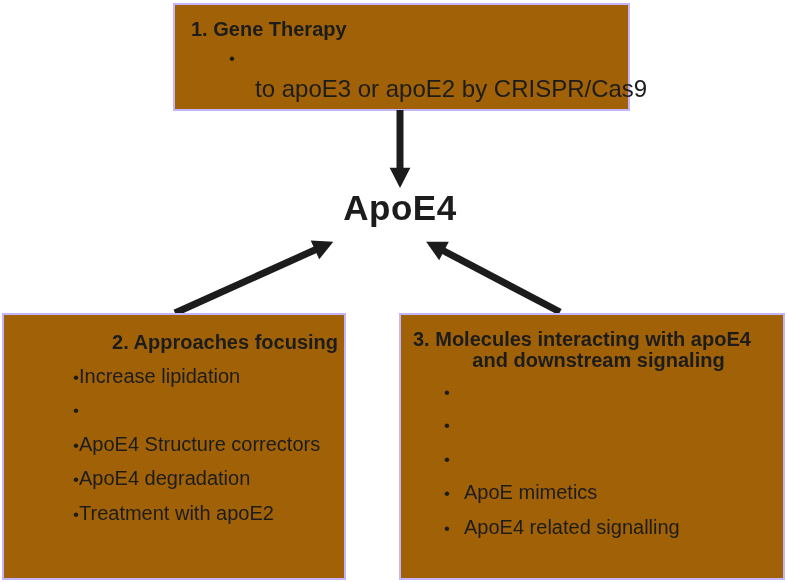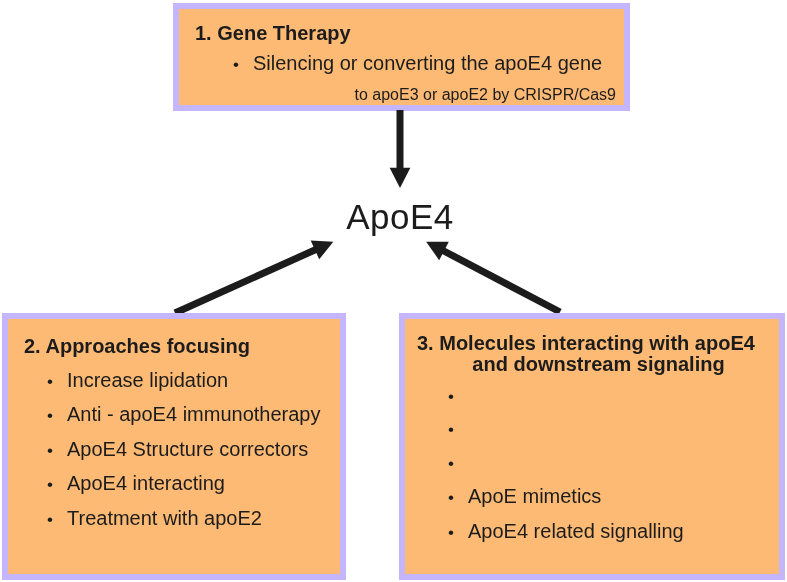--- a/index.html
+++ b/index.html
@@ -12,32 +12,33 @@
     position: relative;
     width: 787px;
     height: 582px;
     background: #ffffff;
     color: #1c1c1c;
     overflow: hidden;
   }
   .box {
     position: absolute;
     box-sizing: border-box;
-    background: #fdba74;
-    border: 6px solid #c4b5fd;
+    background: #a16207;
+    border: 2px solid #c4b5fd;
   }
   #gene-therapy-box {
     left: 173px; top: 3px;
     width: 457px; height: 108px;
     padding: 9px 8px 0 16px;
   }
   #apoe4-molecule-box {
     left: 2px; top: 313px;
     width: 344px; height: 267px;
-    padding: 13px 6px 0 0;
+    padding: 13px 6px 0 16px;
+    text-align: right;
   }
   #interacting-box {
     left: 399px; top: 313px;
     width: 386px; height: 267px;
     padding: 14px 16px 0 0;
   }
   .box-title {
     font-weight: bold;
     font-size: 20px;
     line-height: 30px;
@@ -54,50 +55,49 @@
     font-size: 20px;
     line-height: 30px;
     white-space: nowrap;
   }
   .bullet-dot {
     flex: 0 0 auto;
     font-size: 17px;
     width: 20px;
   }
   #gene-therapy-box .bullet-row { padding-left: 38px; }
-  #gene-therapy-box .bullet-cont { padding-left: 64px; font-size: 16px; line-height: 30px; white-space: nowrap; text-align: right; }
+  #gene-therapy-box .bullet-cont { padding-left: 64px; font-size: 24px; line-height: 30px; white-space: nowrap; }
   .lower-list .bullet-row { line-height: 33.4px; }
   #apoe4-molecule-box .lower-list { padding-left: 39px; margin-top: 3px; }
   #interacting-box .lower-list { padding-left: 43px; margin-top: 5px; }
   #apoe4-label {
     position: absolute;
-    left: 293px; top: 196px;
+    left: 293px; top: 187px;
     width: 214px; height: 42px;
     text-align: center;
     font-size: 35px;
-    font-weight: normal;
+    font-weight: bold;
     line-height: 42px;
     letter-spacing: 0.5px;
   }
   #arrow-layer {
     position: absolute;
     left: 0; top: 0;
     pointer-events: none;
   }
 </style>
 </head>
 <body>
 
 <div id="canvas">
 
   <div class="box" id="gene-therapy-box">
     <div class="box-title">1. Gene Therapy</div>
     <div class="bullet-row">
       <span class="bullet-dot">•</span>
-      <span>Silencing or converting the apoE4 gene</span>
     </div>
     <div class="bullet-cont">to apoE3 or apoE2 by CRISPR/Cas9</div>
   </div>
 
   <div id="apoe4-label">ApoE4</div>
 
   <svg id="arrow-layer" width="787" height="582" viewBox="0 0 787 582">
     <defs>
       <marker id="ah" viewBox="0 0 4 4" markerWidth="3.4" markerHeight="3.2" refX="0.4" refY="2" orient="auto" markerUnits="strokeWidth">
         <path d="M0,0.15 L3.6,2 L0,3.85 Z" fill="#1c1c1c"></path>
@@ -112,29 +112,28 @@
     <div class="box-title">
       <div class="title-line1">2. Approaches focusing</div>
     </div>
     <div class="lower-list">
       <div class="bullet-row">
         <span class="bullet-dot">•</span>
         <span>Increase lipidation</span>
       </div>
       <div class="bullet-row">
         <span class="bullet-dot">•</span>
-        <span>Anti - apoE4 immunotherapy</span>
       </div>
       <div class="bullet-row">
         <span class="bullet-dot">•</span>
         <span>ApoE4 Structure correctors</span>
       </div>
       <div class="bullet-row">
         <span class="bullet-dot">•</span>
-        <span>ApoE4 interacting</span>
+        <span>ApoE4 degradation</span>
       </div>
       <div class="bullet-row">
         <span class="bullet-dot">•</span>
         <span>Treatment with apoE2</span>
       </div>
     </div>
   </div>
 
   <div class="box" id="interacting-box">
     <div class="box-title">

